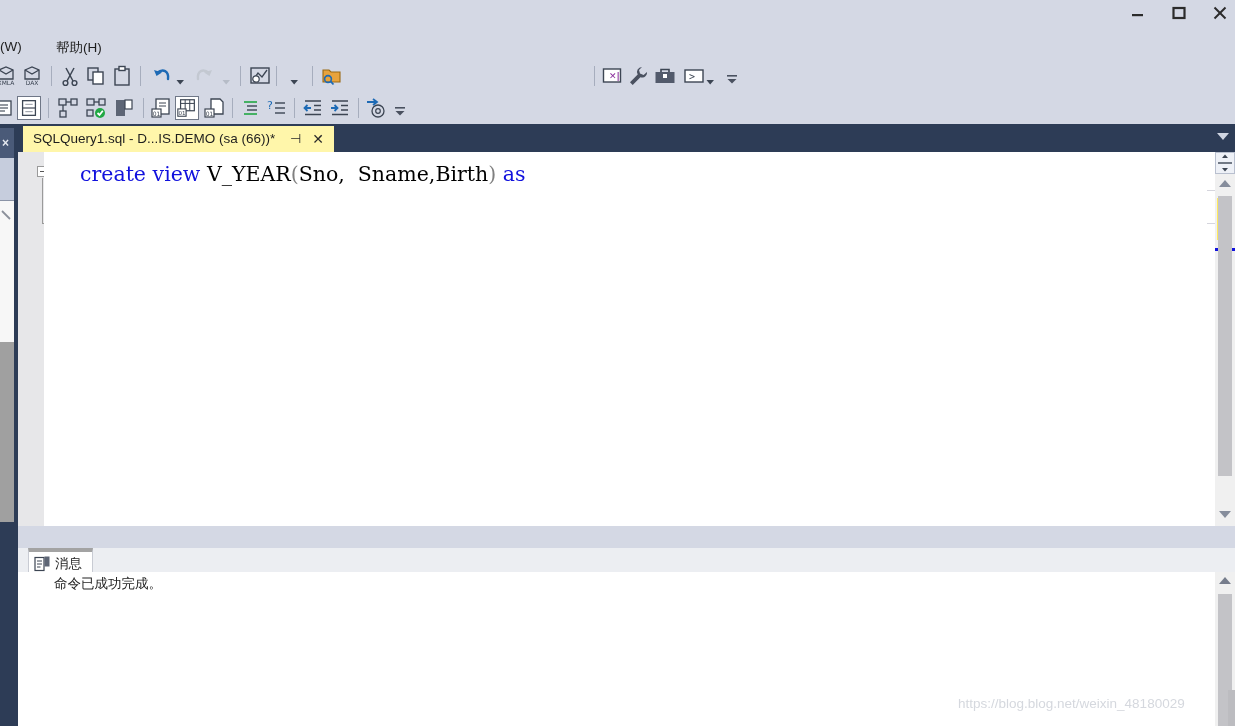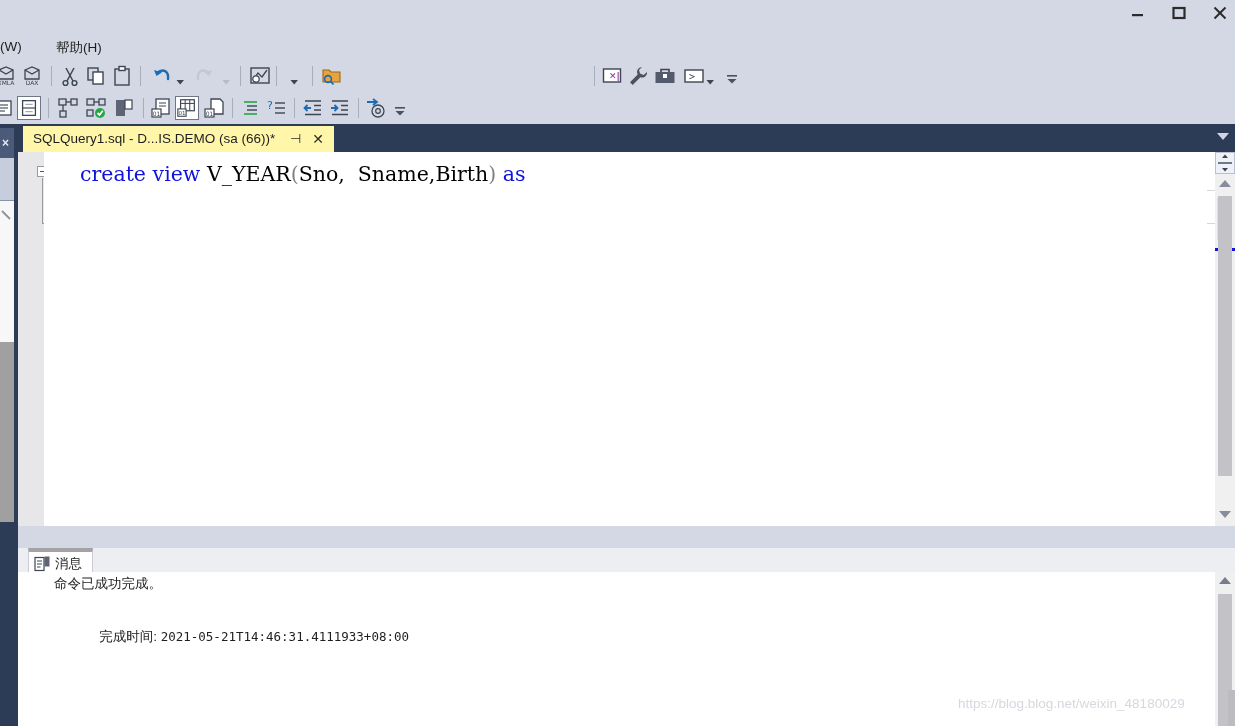--- a/index.html
+++ b/index.html
@@ -742,23 +742,20 @@
           <line x1="3" y1="11" x2="6.5" y2="11" stroke="#3c4553" stroke-width="1"></line>
           <rect x="10.5" y="0.5" width="5" height="10" fill="#5d6575"></rect>
         </svg>
       </span>
       <span class="msg-tab-label">消息</span>
     </div>
   </div>
 
   <div class="msg-body">
     <div class="msg-line msg-l1">命令已成功完成。</div>
-    <div class="msg-line msg-l2 mono">
-      <span class="lbl">完成时间: </span><span>2021-05-21T14:46:31.4111933+08:00</span>
-    </div>
   </div>
 
   <div class="msg-vscroll">
     <div class="msg-arrow-up"></div>
     <div class="msg-thumb"></div>
   </div>
 
   <div class="right-edge-gray"></div>
 
   <div class="watermark">https://blog.blog.net/weixin_48180029</div>

